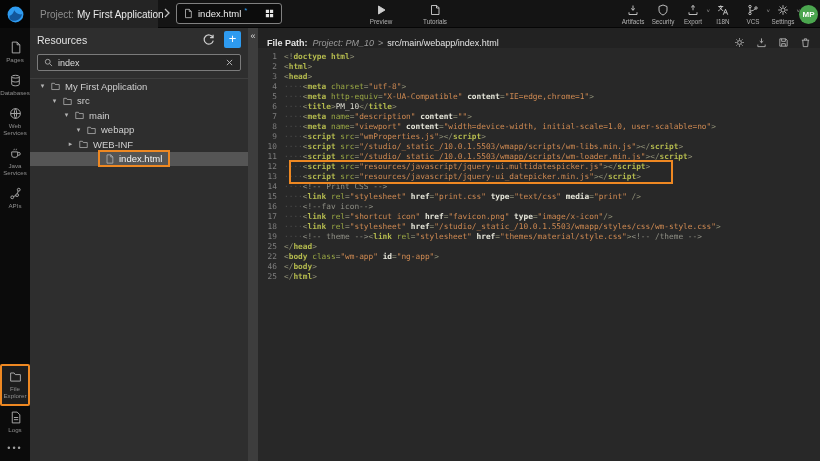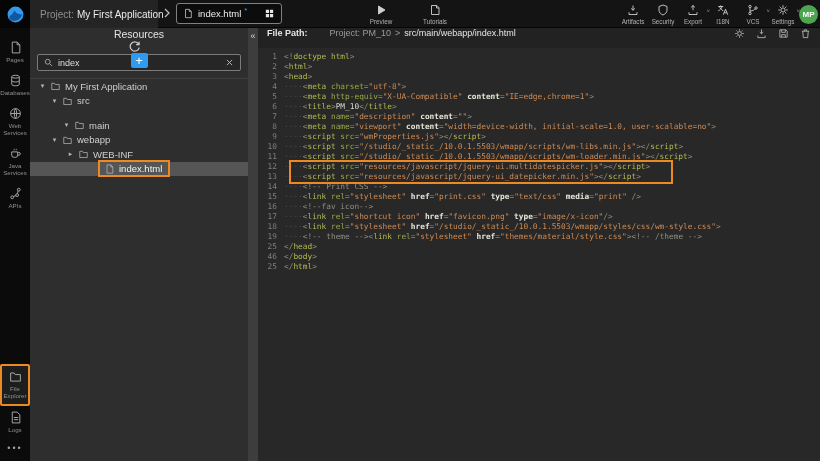--- a/index.html
+++ b/index.html
@@ -32,21 +32,21 @@
   .sidebar { position:absolute; left:0; top:28px; width:30px; height:433px; background:#0b0b0b; display:flex; flex-direction:column; align-items:center; padding-top:8px; z-index:4; }
   .sb-item { width:30px; padding:5px 0 6px; display:flex; flex-direction:column; align-items:center; color:#9f9f9f; text-align:center; cursor:pointer; }
   .sb-item .ico { width:13px; height:13px; color:#a8a8a8; margin-bottom:2px; }
   .sb-item .lbl { font-size:6.2px; line-height:7px; color:#8f8f8f; }
   .sb-item.active { background:#1d1d1d; border:2px solid var(--hl-orange,#ee8822); border-radius:2px; padding:4px 0 5px; }
   .sb-spacer { flex:1; }
   .sb-more { color:#9f9f9f; font-size:9px; letter-spacing:2px; padding:4px 0 8px; cursor:pointer; }
 
   
   .res-panel { position:absolute; left:30px; top:28px; width:218px; height:433px; background:#2e2e2e; z-index:3; }
-  .res-header { height:23px; display:flex; align-items:center; padding:0 7px;flex-direction:column; }
+  .res-header { height:23px; display:flex; align-items:center; padding:0 7px; }
   .res-title { flex:1; font-size:10.5px; color:#e3e3e3; }
   .res-refresh { width:13px; height:13px; color:#cfcfcf; margin-right:9px; cursor:pointer; }
   .res-plus { width:17px; height:17px; background:var(--accent-blue,#2e9bf0); color:#fff; border-radius:2px; font-size:13px; line-height:15px; text-align:center; cursor:pointer; }
   .res-search { margin:3px 7px 0; height:17px; border:1px solid #7b7b7b; border-radius:2px; background:#262626; display:flex; align-items:center; padding:0 6px; gap:5px; }
   .res-search .ico { width:9px; height:9px; color:#aaa; flex:none; }
   .res-search input { flex:1; background:transparent; border:none; outline:none; color:#ddd; font-size:9px; font-family:inherit; }
   .res-search .clear { width:9px; height:9px; color:#bbb; cursor:pointer; flex:none; }
   .res-tree { margin-top:7px; border-top:1px solid #3e3e3e; }
   .tree-row { height:14.5px; display:flex; align-items:center; font-size:9.5px; color:#cfcfcf; cursor:pointer; white-space:nowrap; }
   .tree-row.selected { background:#555555; color:#f2f2f2; }
@@ -54,32 +54,32 @@
   .tree-row .ico { width:11px; height:10px; color:#b8b8b8; flex:none; margin-right:4px; }
   .hl-box { display:flex; align-items:center; border:2px solid var(--hl-orange,#ee8822); padding:1px 6px 1px 4px; }
   .hl-box .ico { margin-right:4px; }
 
   
   .strip { position:absolute; left:248px; top:28px; width:10px; height:433px; background:#3d3d3d; z-index:3; }
   .strip .col { display:block; text-align:center; color:#d8d8d8; font-size:9px; line-height:16px; cursor:pointer; }
 
   
   .editor { position:absolute; left:258px; top:28px; width:562px; height:433px; background:#282828; }
-  .path-bar { height:20px; background:#222222; display:flex; align-items:flex-start; padding:0 9px; font-size:9px; white-space:nowrap; }
+  .path-bar { height:20px; background:#222222; display:flex; align-items:flex-end; padding:0 9px; font-size:9px; white-space:nowrap; }
   .path-bar .pb-label { color:#e4e4e4; font-weight:bold; }
-  .path-bar .pb-project { color:#9a9a9a; margin-left:22px; }
+  .path-bar .pb-project { color:#9a9a9a; margin-left:5px;font-style:italic; }
   .path-bar .pb-sep { color:#9a9a9a; margin:0 4px; }
   .path-bar .pb-path { color:#e4e4e4; }
   .path-icons { margin-left:auto; display:flex; gap:11px; }
   .path-icons .ico { width:11px; height:11px; color:#bdbdbd; cursor:pointer; }
   .code-area { position:absolute; left:0; top:20px; right:0; bottom:0; padding-top:4px; font-family:"DejaVu Sans Mono","Liberation Mono",monospace; font-size:7.8px; line-height:10px; }
   .code-line { display:flex; height:10px; }
   .code-line .ln { width:26px; text-align:right; padding-right:7px; color:#7f7f7f; flex:none; }
   .code-line .code { white-space:pre; }
-  .tk-t { color:#b4ba4e; font-weight:normal;text-align:right; }
+  .tk-t { color:#b4ba4e; font-weight:bold;text-align:right; }
   .tk-a { color:#9aa844; }
   .tk-b { color:#e6e6da; font-weight:bold; }
   .tk-s { color:#cf8a52; }
   .tk-p { color:#8e8e76; }
   .tk-c { color:#8f8f85; }
   .tk-x { color:#dcdcd2; }
   .tk-w { color:#4d4d4d; }
   .hl-overlay { position:absolute; border:2px solid var(--hl-orange,#ee8822); left:31px; width:384px; pointer-events:none; }
 
   .ico svg { width:100%; height:100%; display:block; }
@@ -339,32 +339,32 @@
         <span class="caret">▾</span>
         <span class="ico " style="width: 11px; height: 10px; margin-right: 4px;">
           <svg viewBox="0 0 24 24">
             <g fill="none" stroke="currentColor" stroke-width="1.8">
               <path d="M3 5.5h6.5l2 3H21v12H3z"></path>
             </g>
           </svg>
         </span>
         <span>src</span>
       </div>
-      <div class="tree-row" style="padding-left: 32px; margin-top: 10px;">
+      <div class="tree-row" style="padding-left: 32px;">
         <span class="caret">▾</span>
         <span class="ico " style="width: 11px; height: 10px; margin-right: 4px;">
           <svg viewBox="0 0 24 24">
             <g fill="none" stroke="currentColor" stroke-width="1.8">
               <path d="M3 5.5h6.5l2 3H21v12H3z"></path>
             </g>
           </svg>
         </span>
         <span>main</span>
       </div>
-      <div class="tree-row" style="padding-left: 20px;">
+      <div class="tree-row" style="padding-left: 44px;">
         <span class="caret">▾</span>
         <span class="ico " style="width: 11px; height: 10px; margin-right: 4px;">
           <svg viewBox="0 0 24 24">
             <g fill="none" stroke="currentColor" stroke-width="1.8">
               <path d="M3 5.5h6.5l2 3H21v12H3z"></path>
             </g>
           </svg>
         </span>
         <span>webapp</span>
       </div>
@@ -514,20 +514,24 @@
       </div>
       <div class="code-line">
         <span class="ln">19</span>
         <span class="code"><span class="tk-w">····</span><span class="tk-c">&lt;!-- theme --&gt;</span><span class="tk-p">&lt;</span><span class="tk-t">link</span><span class="tk-x"> </span><span class="tk-a">rel</span><span class="tk-p">=</span><span class="tk-s">"stylesheet"</span><span class="tk-x"> </span><span class="tk-b">href</span><span class="tk-p">=</span><span class="tk-s">"themes/material/style.css"</span><span class="tk-p">&gt;</span><span class="tk-c">&lt;!-- /theme --&gt;</span></span>
       </div>
       <div class="code-line">
         <span class="ln">25</span>
         <span class="code"><span class="tk-p">&lt;/</span><span class="tk-t">head</span><span class="tk-p">&gt;</span></span>
       </div>
       <div class="code-line">
+        <span class="ln">22</span>
+        <span class="code"><span class="tk-p">&lt;</span><span class="tk-t">body</span><span class="tk-x"> </span><span class="tk-a">class</span><span class="tk-p">=</span><span class="tk-s">"wm-app"</span><span class="tk-x"> </span><span class="tk-b">id</span><span class="tk-p">=</span><span class="tk-s">"ng-app"</span><span class="tk-p">&gt;</span></span>
+      </div>
+      <div class="code-line">
         <span class="ln">46</span>
         <span class="code"><span class="tk-p">&lt;/</span><span class="tk-t">body</span><span class="tk-p">&gt;</span></span>
       </div>
       <div class="code-line">
         <span class="ln">25</span>
         <span class="code"><span class="tk-p">&lt;/</span><span class="tk-t">html</span><span class="tk-p">&gt;</span></span>
       </div>
       <div class="hl-overlay" style="top: 112px; height: 24px;"></div>
     </div>
 </div>

